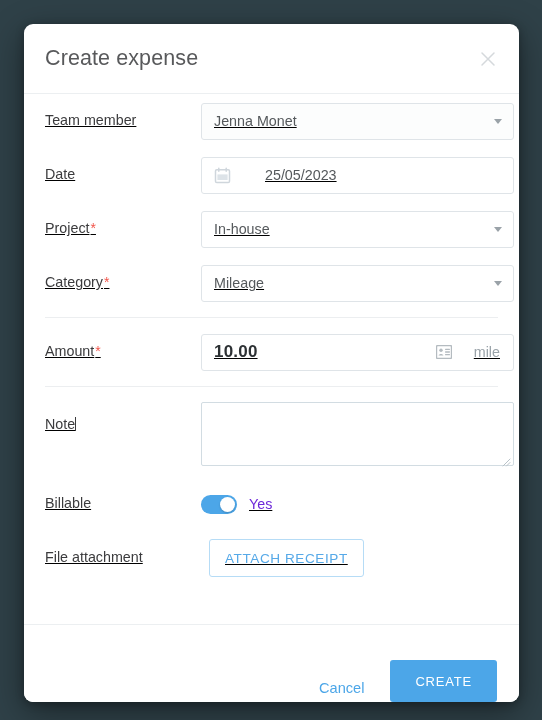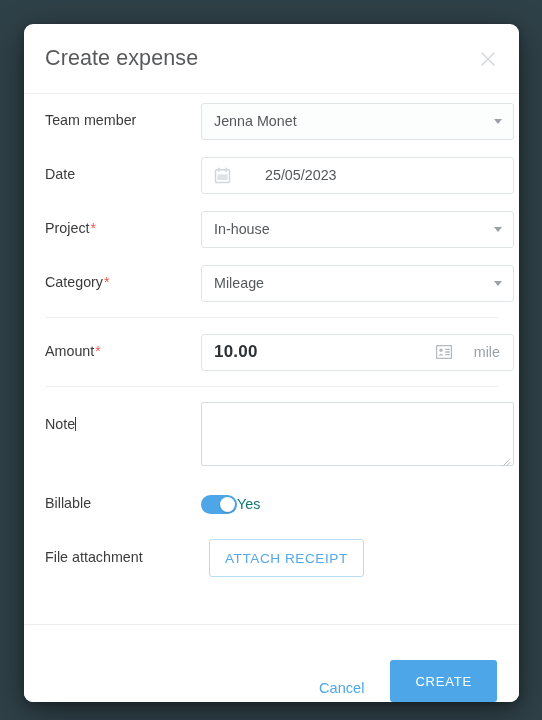--- a/index.html
+++ b/index.html
@@ -68,20 +68,21 @@
     justify-content: center;
     cursor: pointer;
   }
   .close-btn svg { display: block; }
 
   
   .dlg-body {
     flex: 1 1 auto;
     padding: 0 21px;
     overflow: hidden;
+    text-decoration: underline;
   }
 
   .row {
     display: flex;
     align-items: center;
     min-height: 54px;
   }
   .row-label {
     width: 146px;
     flex: 0 0 146px;
@@ -194,23 +195,23 @@
     position: absolute;
     top: 2px;
     right: 2px;
     width: 15px;
     height: 15px;
     border-radius: 50%;
     background: #ffffff;
     box-shadow: 0 1px 2px rgba(0,0,0,0.18);
   }
   .toggle-text {
-    margin-left: 0;
+    margin-left: 12px;
     font-size: 14.3px;
-    color: #0f766e;
+    color: #6d28d9;
   }
 
   
   .attach-row { min-height: 56px; }
   .attach-btn {
     height: 38px;
     border: 1px solid #b6dcf6;
     border-radius: 3px;
     background: #ffffff;
     color: #56a9e8;

